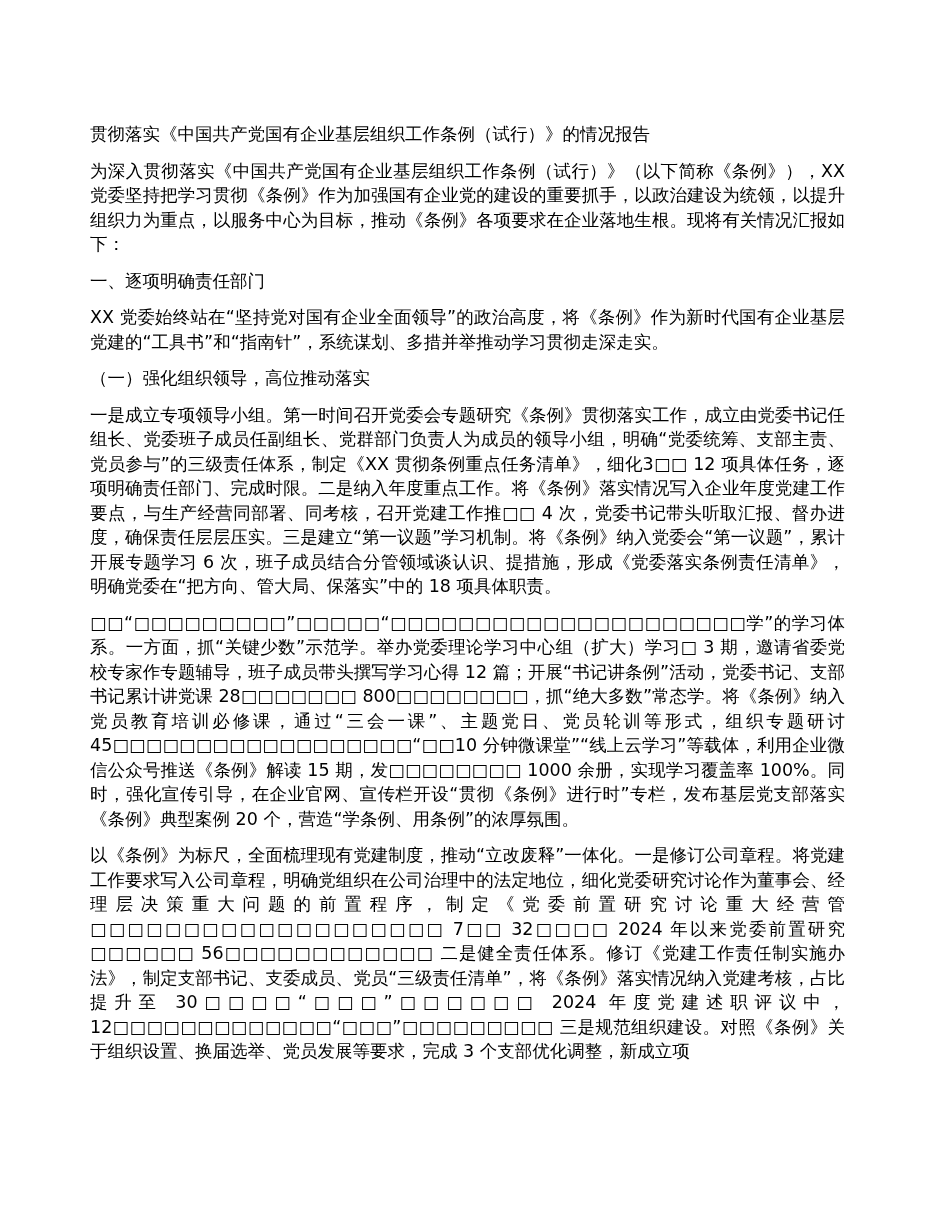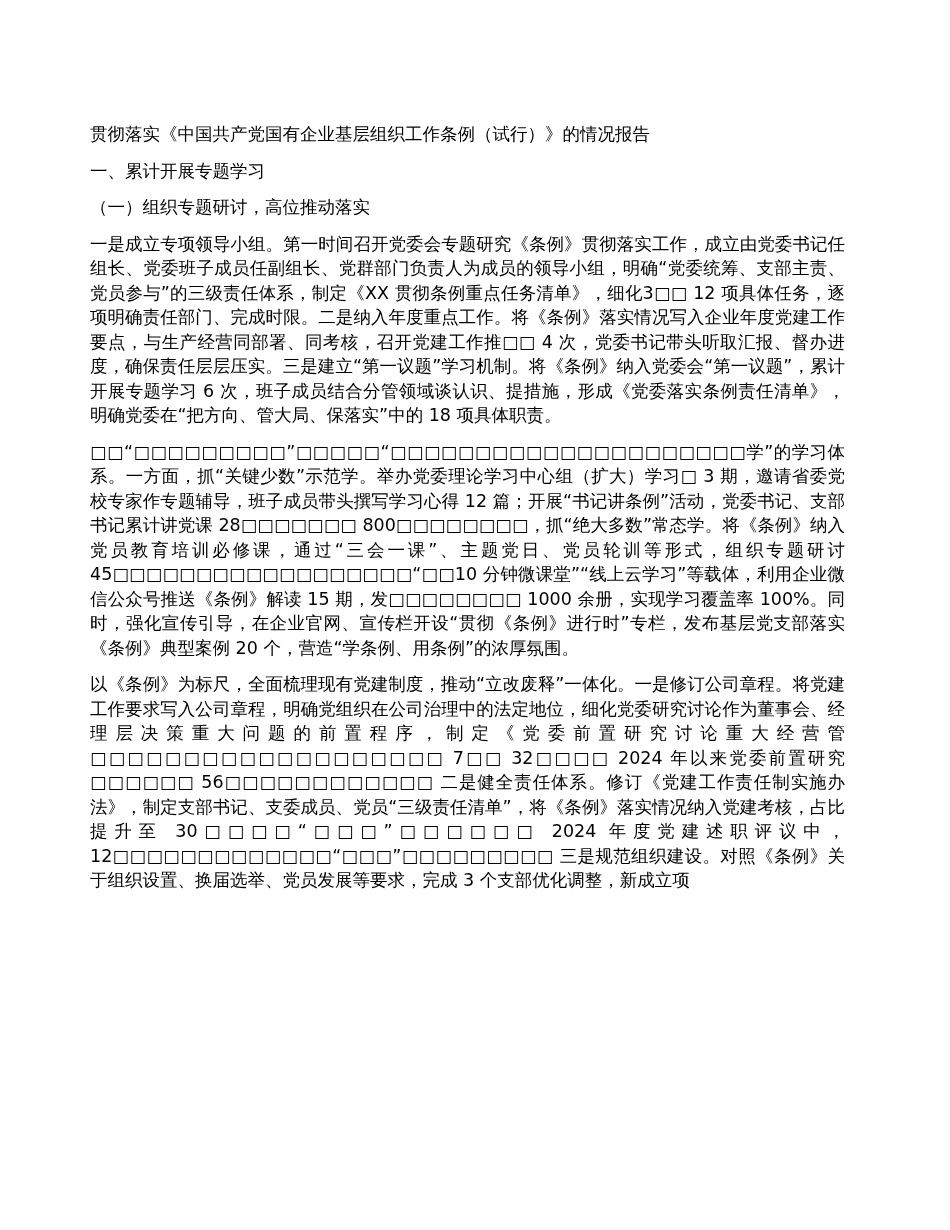--- a/index.html
+++ b/index.html
@@ -30,25 +30,27 @@
   .doc-title {
     font-weight: normal;
   }
 </style>
 </head>
 <body>
 
 <div class="page">
   <p class="doc-title">贯彻落实《中国共产党国有企业基层组织工作条例（试行）》的情况报告</p>
 
+  <p>为深入贯彻落实《中国共产党国有企业基层组织工作条例（试行）》（以下简称《条例》），XX 党委坚持把学习贯彻《条例》作为加强国有企业党的建设的重要抓手，以政治建设为统领，以提升组织力为重点，以服务中心为目标，推动《条例》各项要求在企业落地生根。现将有关情况汇报如下：</p>
 
-  <p>一、累计开展专题学习</p>
+  <p>一、逐项明确责任部门</p>
 
+  <p>XX 党委始终站在“坚持党对国有企业全面领导”的政治高度，将《条例》作为新时代国有企业基层党建的“工具书”和“指南针”，系统谋划、多措并举推动学习贯彻走深走实。</p>
 
-  <p>（一）组织专题研讨，高位推动落实</p>
+  <p>（一）强化组织领导，高位推动落实</p>
 
   <p>一是成立专项领导小组。第一时间召开党委会专题研究《条例》贯彻落实工作，成立由党委书记任组长、党委班子成员任副组长、党群部门负责人为成员的领导小组，明确“党委统筹、支部主责、党员参与”的三级责任体系，制定《XX 贯彻条例重点任务清单》，细化3□□ 12 项具体任务，逐项明确责任部门、完成时限。二是纳入年度重点工作。将《条例》落实情况写入企业年度党建工作要点，与生产经营同部署、同考核，召开党建工作推□□ 4 次，党委书记带头听取汇报、督办进度，确保责任层层压实。三是建立“第一议题”学习机制。将《条例》纳入党委会“第一议题”，累计开展专题学习 6 次，班子成员结合分管领域谈认识、提措施，形成《党委落实条例责任清单》，明确党委在“把方向、管大局、保落实”中的 18 项具体职责。</p>
 
 
   <p>□□“□□□□□□□□□”□□□□□“□□□□□□□□□□□□□□□□□□□□□学”的学习体系。一方面，抓“关键少数”示范学。举办党委理论学习中心组（扩大）学习□ 3 期，邀请省委党校专家作专题辅导，班子成员带头撰写学习心得 12 篇；开展“书记讲条例”活动，党委书记、支部书记累计讲党课 28□□□□□□□ 800□□□□□□□□，抓“绝大多数”常态学。将《条例》纳入党员教育培训必修课，通过“三会一课”、主题党日、党员轮训等形式，组织专题研讨 45□□□□□□□□□□□□□□□□□□“□□10 分钟微课堂”“线上云学习”等载体，利用企业微信公众号推送《条例》解读 15 期，发□□□□□□□□ 1000 余册，实现学习覆盖率 100%。同时，强化宣传引导，在企业官网、宣传栏开设“贯彻《条例》进行时”专栏，发布基层党支部落实《条例》典型案例 20 个，营造“学条例、用条例”的浓厚氛围。</p>
 
 
   <p>以《条例》为标尺，全面梳理现有党建制度，推动“立改废释”一体化。一是修订公司章程。将党建工作要求写入公司章程，明确党组织在公司治理中的法定地位，细化党委研究讨论作为董事会、经理层决策重大问题的前置程序，制定《党委前置研究讨论重大经营管□□□□□□□□□□□□□□□□□□□ 7□□ 32□□□□ 2024 年以来党委前置研究□□□□□□ 56□□□□□□□□□□□□ 二是健全责任体系。修订《党建工作责任制实施办法》，制定支部书记、支委成员、党员“三级责任清单”，将《条例》落实情况纳入党建考核，占比提升至 30□□□□“□□□”□□□□□□ 2024 年度党建述职评议中，12□□□□□□□□□□□□□“□□□”□□□□□□□□□ 三是规范组织建设。对照《条例》关于组织设置、换届选举、党员发展等要求，完成 3 个支部优化调整，新成立项</p>
 </div>
 

